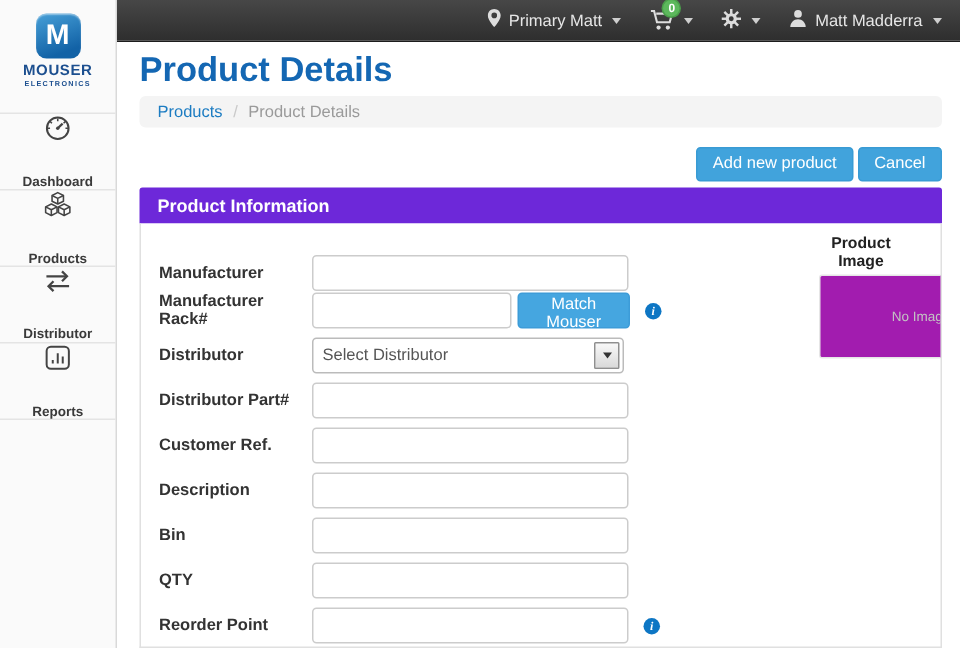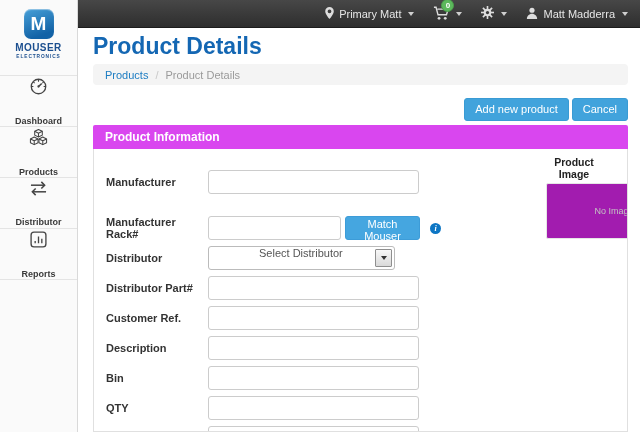--- a/index.html
+++ b/index.html
@@ -42,40 +42,40 @@
               border-radius:4px;display:flex;align-items:center;gap:7px;padding:0 12px;font-size:11px;}
   .bc-link{color:#1c7cc2;cursor:pointer;}
   .bc-sep{color:#c9c9c9;}
   .bc-current{color:#9a9a9a;}
   .actions{position:absolute;top:70px;right:12px;display:flex;gap:3px;}
   .btn{background:#41a3dc;border:1px solid #399bd4;color:#fff;font-size:11px;line-height:1;
        padding:5px 10px;border-radius:3px;cursor:pointer;font-family:inherit;}
 
   
   .panel{position:absolute;top:97px;left:15px;right:12px;bottom:0;}
-  .panel-header{height:24px;background:#d946ef;color:#fff;font-weight:bold;font-size:12px;
+  .panel-header{height:24px;background:#6d28d9;color:#fff;font-weight:bold;font-size:12px;
                 display:flex;align-items:center;padding-left:12px;border-radius:2px 2px 0 0;}
   .panel-body{position:absolute;top:24px;left:0;right:0;bottom:0;background:#fff;
               border:1px solid #e0e0e0;border-top:none;box-sizing:border-box;
               padding:21px 0 0 12px;overflow:hidden;}
   .frow{display:flex;align-items:center;margin-bottom:6px;}
-  .frow.gap-lg{margin-bottom:22px;}
+  .frow.gap-lg{margin-bottom:1px;}
   .flabel{width:102px;font-size:11px;font-weight:bold;color:#333;flex:none;}
   .txt{height:24px;box-sizing:border-box;border:1px solid #ccc;border-radius:3px;
        padding:0 6px;font-size:11px;font-family:inherit;color:#333;background:#fff;}
   .w-full{width:211px;}
   .w-half{width:133px;}
   .btn-match{margin-left:4px;width:75px;height:24px;box-sizing:border-box;background:#45a6e0;
              border:1px solid #3d9cd8;color:#fff;font-size:11px;border-radius:3px;cursor:pointer;
              font-family:inherit;}
   .info{width:11px;height:11px;flex:none;border-radius:50%;background:#0d76c4;color:#fff;
         margin-left:10px;font:italic bold 8px "Liberation Serif",serif;
         display:flex;align-items:center;justify-content:center;cursor:pointer;}
-  .select{position:relative;width:187px;height:24px;box-sizing:border-box;border:1px solid #bbb;
-          border-radius:3px;background:#fff;display:flex;align-items:flex-start;cursor:pointer;padding-left:44px;}
+  .select{position:relative;width:208px;height:24px;box-sizing:border-box;border:1px solid #bbb;
+          border-radius:3px;background:#fff;display:flex;align-items:center;cursor:pointer;}
   .select .sel-text{font-size:11px;color:#555;padding-left:6px;}
   .sel-btn{position:absolute;top:2px;right:2px;bottom:2px;width:15px;border:1px solid #8f8f8f;
            border-radius:1px;background:linear-gradient(#f8f8f8,#d9d9d9);
            display:flex;align-items:center;justify-content:center;}
   .sel-arrow{width:0;height:0;border-left:3.5px solid transparent;border-right:3.5px solid transparent;
              border-top:4px solid #333;}
 
   
   .product-image{position:absolute;top:7px;right:25px;width:56px;text-align:center;}
   .pi-label{font-size:10.5px;font-weight:bold;color:#222;margin-bottom:3px;}

